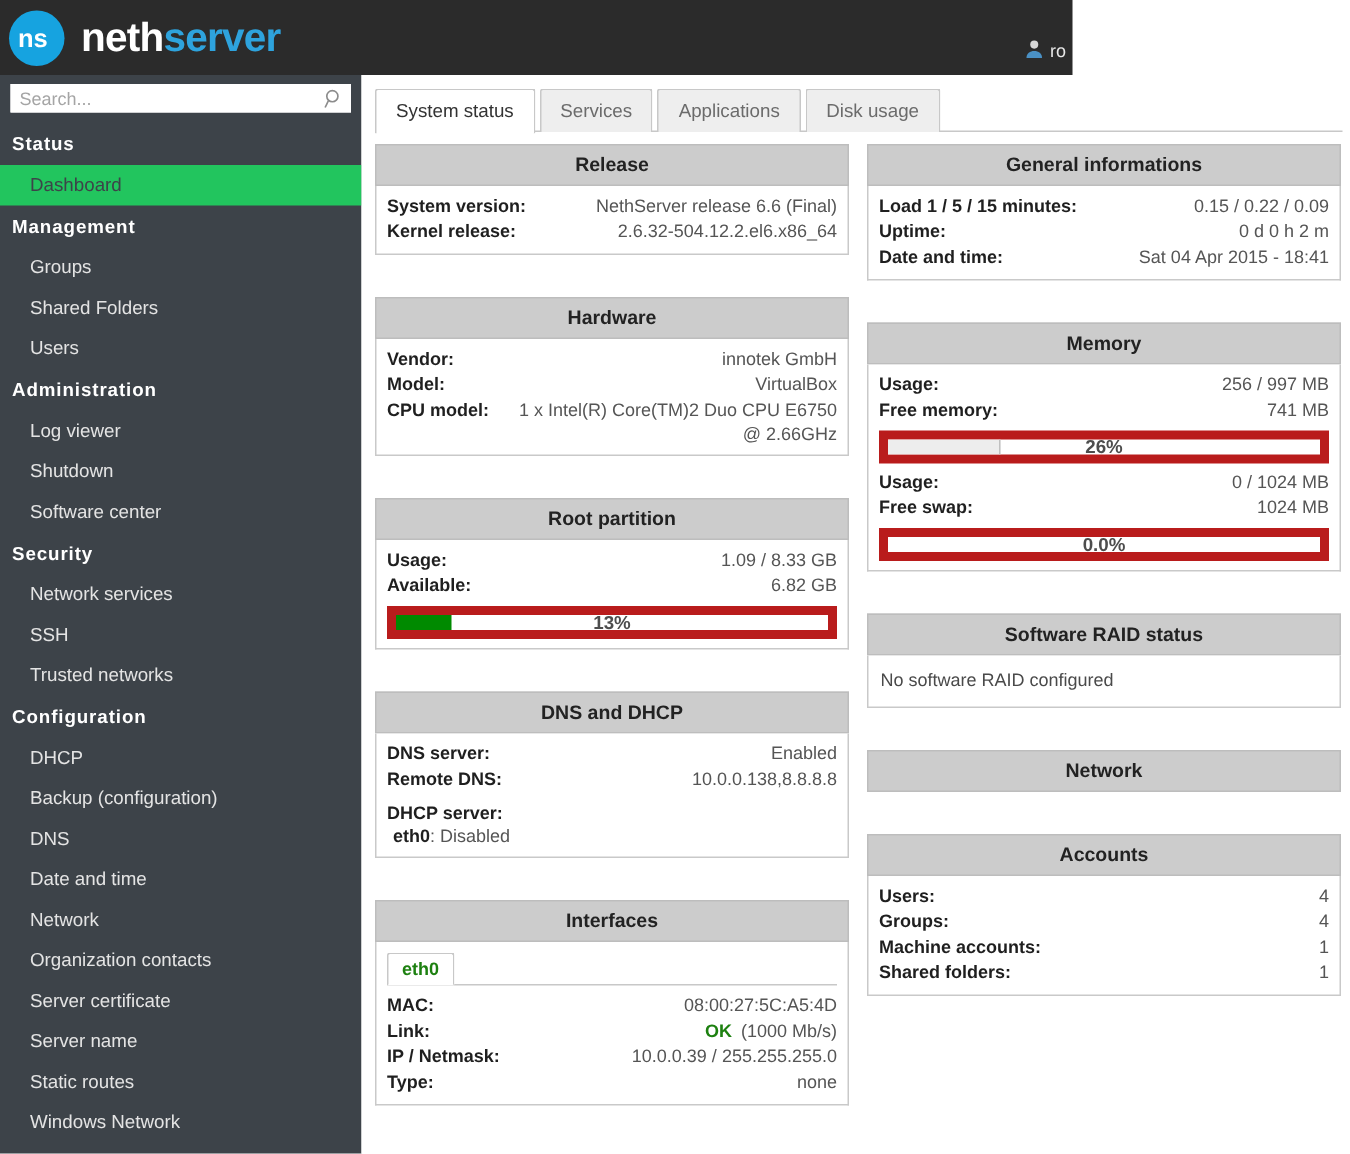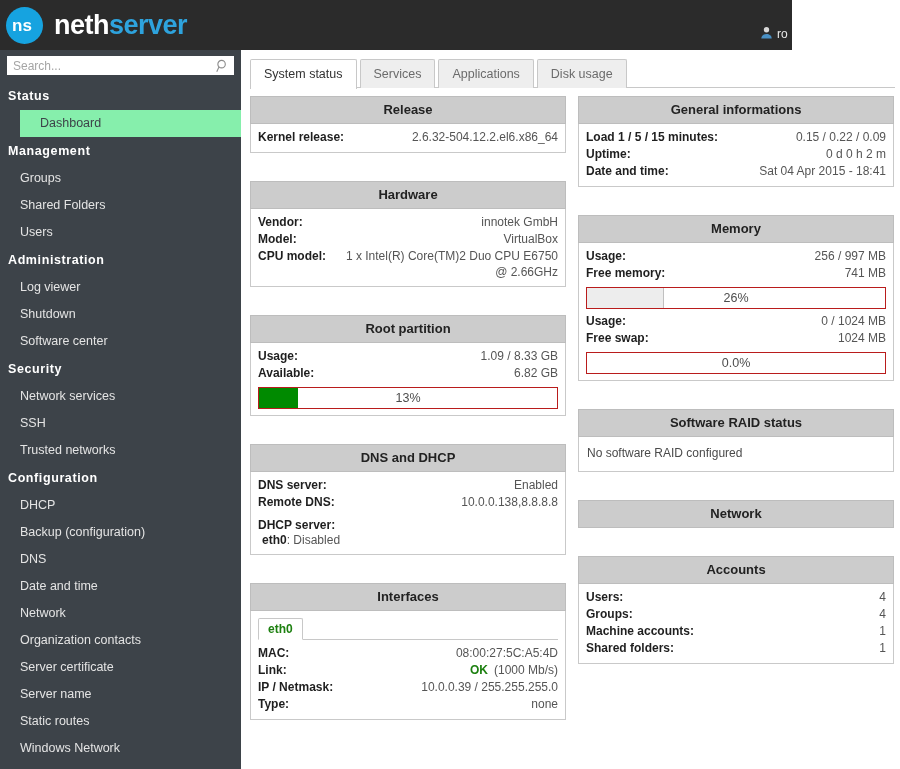--- a/index.html
+++ b/index.html
@@ -10,21 +10,21 @@
     background: #ffffff;
     font-family: "Liberation Sans", sans-serif;
     font-size: 12px;
     color: #333333;
     overflow: hidden;
   }
 
   
   .topbar {
     position: absolute; top: 0; left: 0;
-    width: 792px; height: 50px;
+    width: 715px; height: 50px;
     background: #2b2b2b;
     display: flex; align-items: center;
   }
   .logo-wrap { display: flex; align-items: center; padding-left: 6px; }
   .logo-circle {
     width: 37px; height: 37px; border-radius: 50%;
     background: #16a3e0;
     display: flex; align-items: center; justify-content: center;
     flex: none;
   }
@@ -82,23 +82,22 @@
     letter-spacing: 0.6px;
     padding: 7px 0 7px 8px;
   }
   .nav-item {
     color: #e4e4e4;
     font-size: 12.5px;
     padding: 6px 0 7px 20px;
     cursor: pointer;
   }
   .nav-item.active {
-    background: #86efac;
+    background: #22c55e;
     color: #3d4349;
-    margin-left: 20px;
   }
 
   
   .main {
     position: absolute; top: 50px; left: 241px;
     width: 692px; height: 719px;
     background: #ffffff;
   }
 
   .tabbar {
@@ -169,24 +168,25 @@
   .inline-sub { font-size: 12px; line-height: 15px; padding-left: 4px; }
   .inline-sub b { color: #1f1f1f; }
   .inline-sub span { color: #555555; }
 
   .plaintext { color: #4a4a4a; font-size: 12px; padding: 4px 1px 5px 1px; }
 
   
   .progress {
     position: relative;
     height: 22px;
-    border: 1px solid #b91c1c;
+    border: 6px solid #b91c1c;
     background: #ffffff;
     margin-top: 5px;
     overflow: hidden;
+    font-weight: bold;
   }
   .progress .fill {
     position: absolute; left: 0; top: 0; bottom: 0;
     background: #008a00;
   }
   .progress .fill.grey {
     background: #ededed;
     border-right: 1px solid #c0c0c0;
   }
   .progress .plabel {
@@ -293,20 +293,24 @@
   </div>
 
   <div class="columns">
 
     <div class="col">
 
       <div class="panel">
         <div class="panel-head">Release</div>
         <div class="panel-body">
           <div class="kv">
+            <span class="k">System version:</span>
+            <span class="v">NethServer release 6.6 (Final)</span>
+          </div>
+          <div class="kv">
             <span class="k">Kernel release:</span>
             <span class="v">2.6.32-504.12.2.el6.x86_64</span>
           </div>
         </div>
       </div>
 
       <div class="panel">
         <div class="panel-head">Hardware</div>
         <div class="panel-body">
           <div class="kv">

